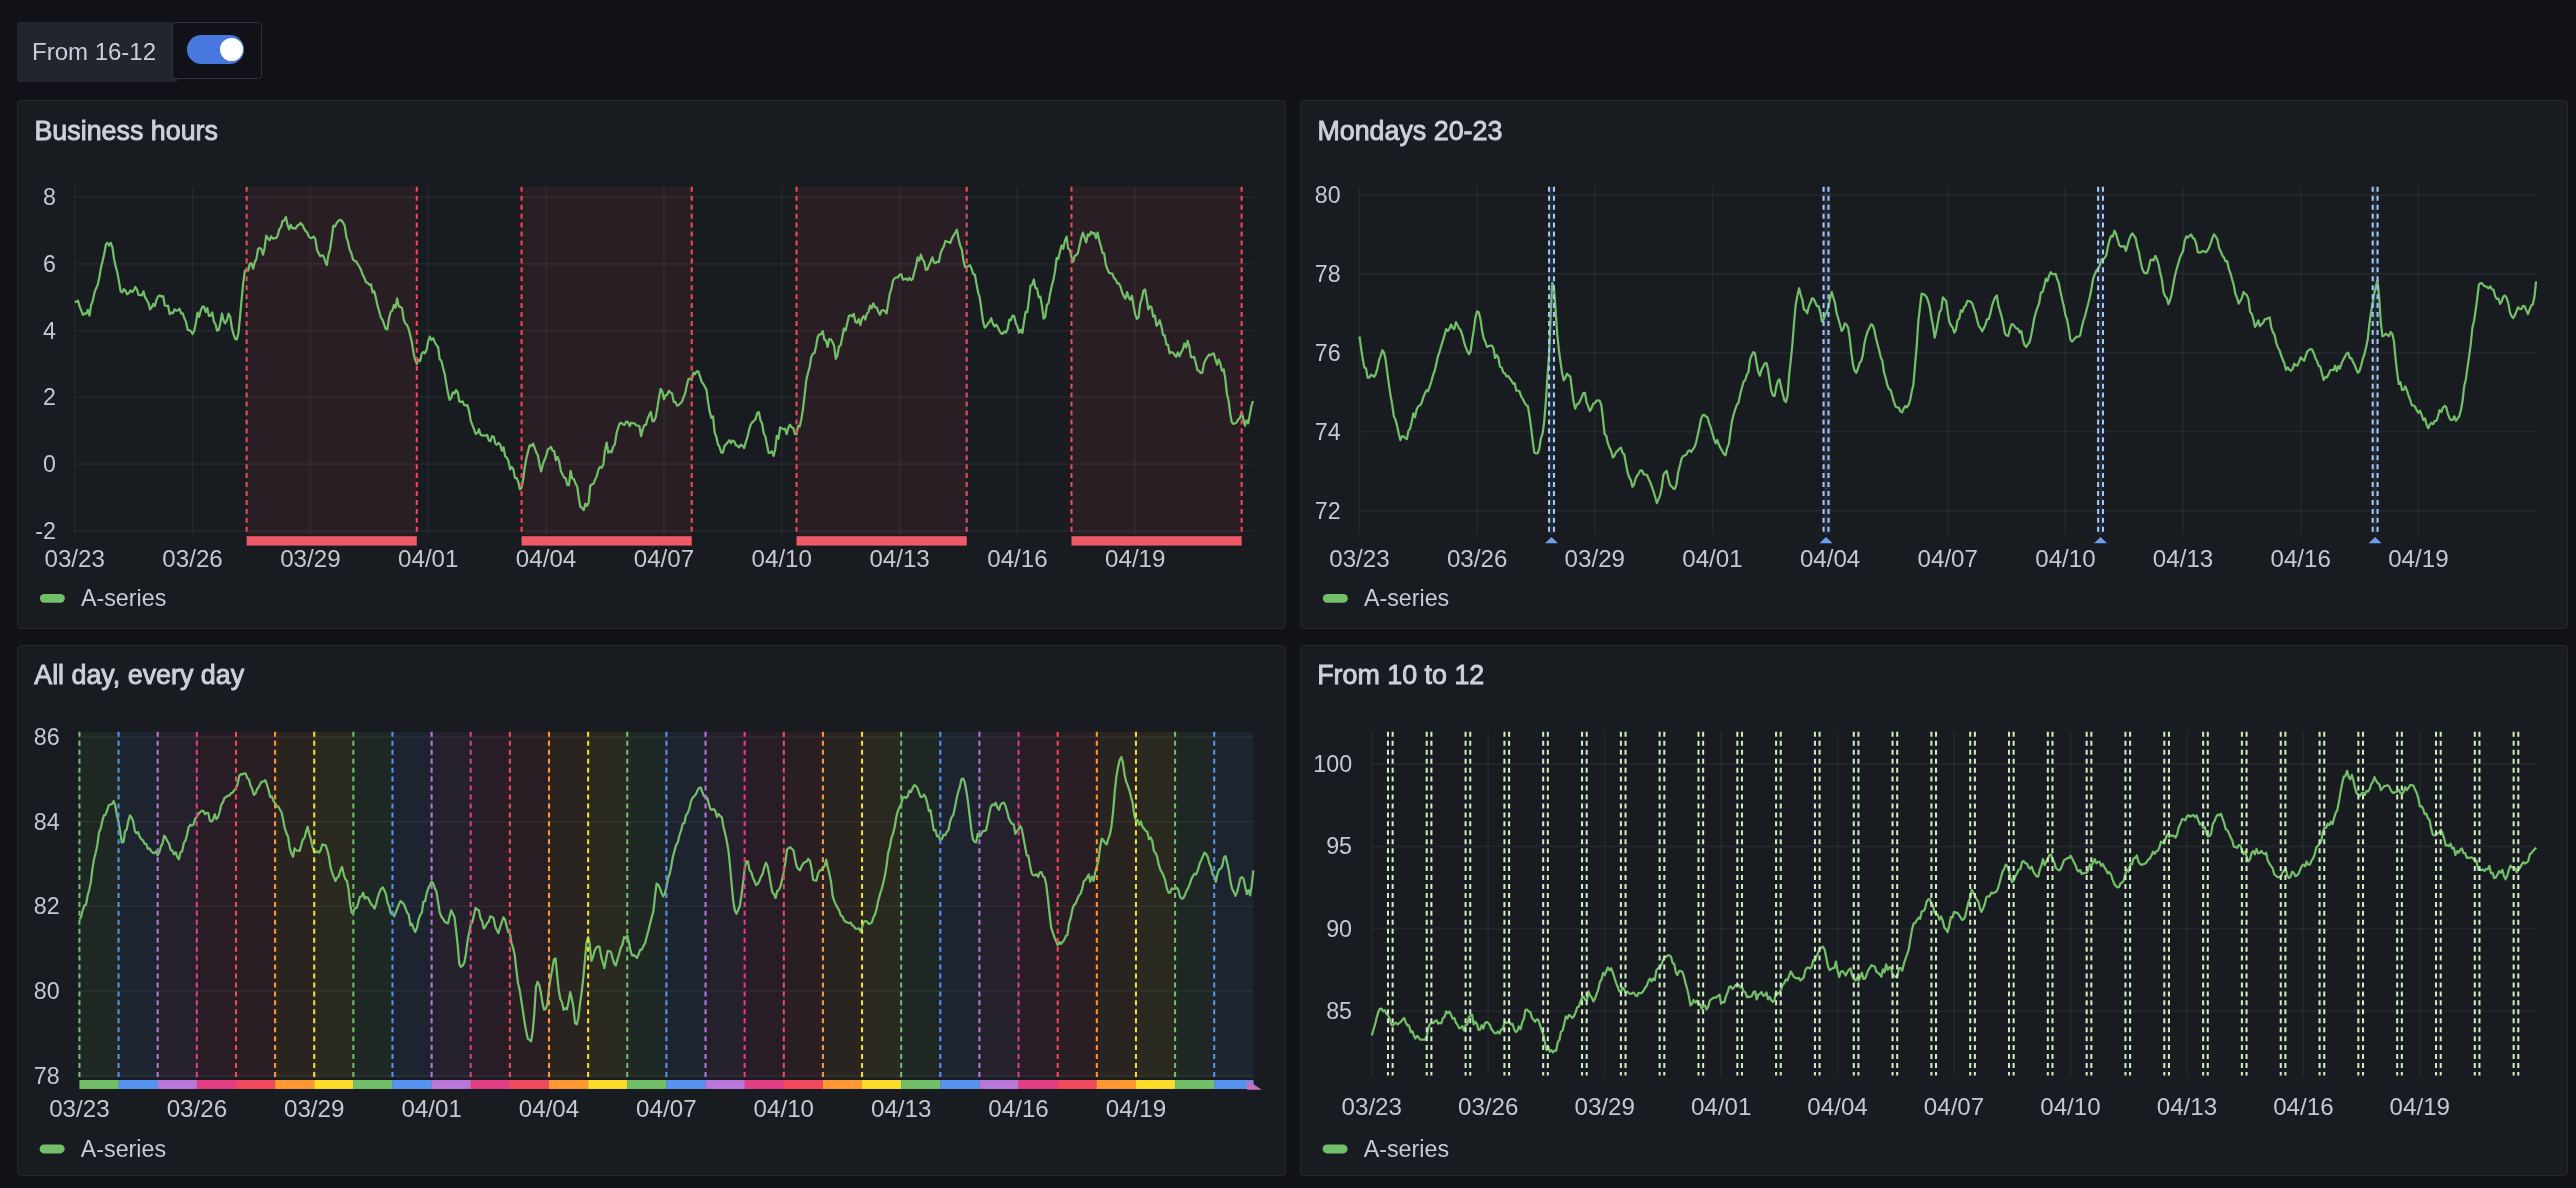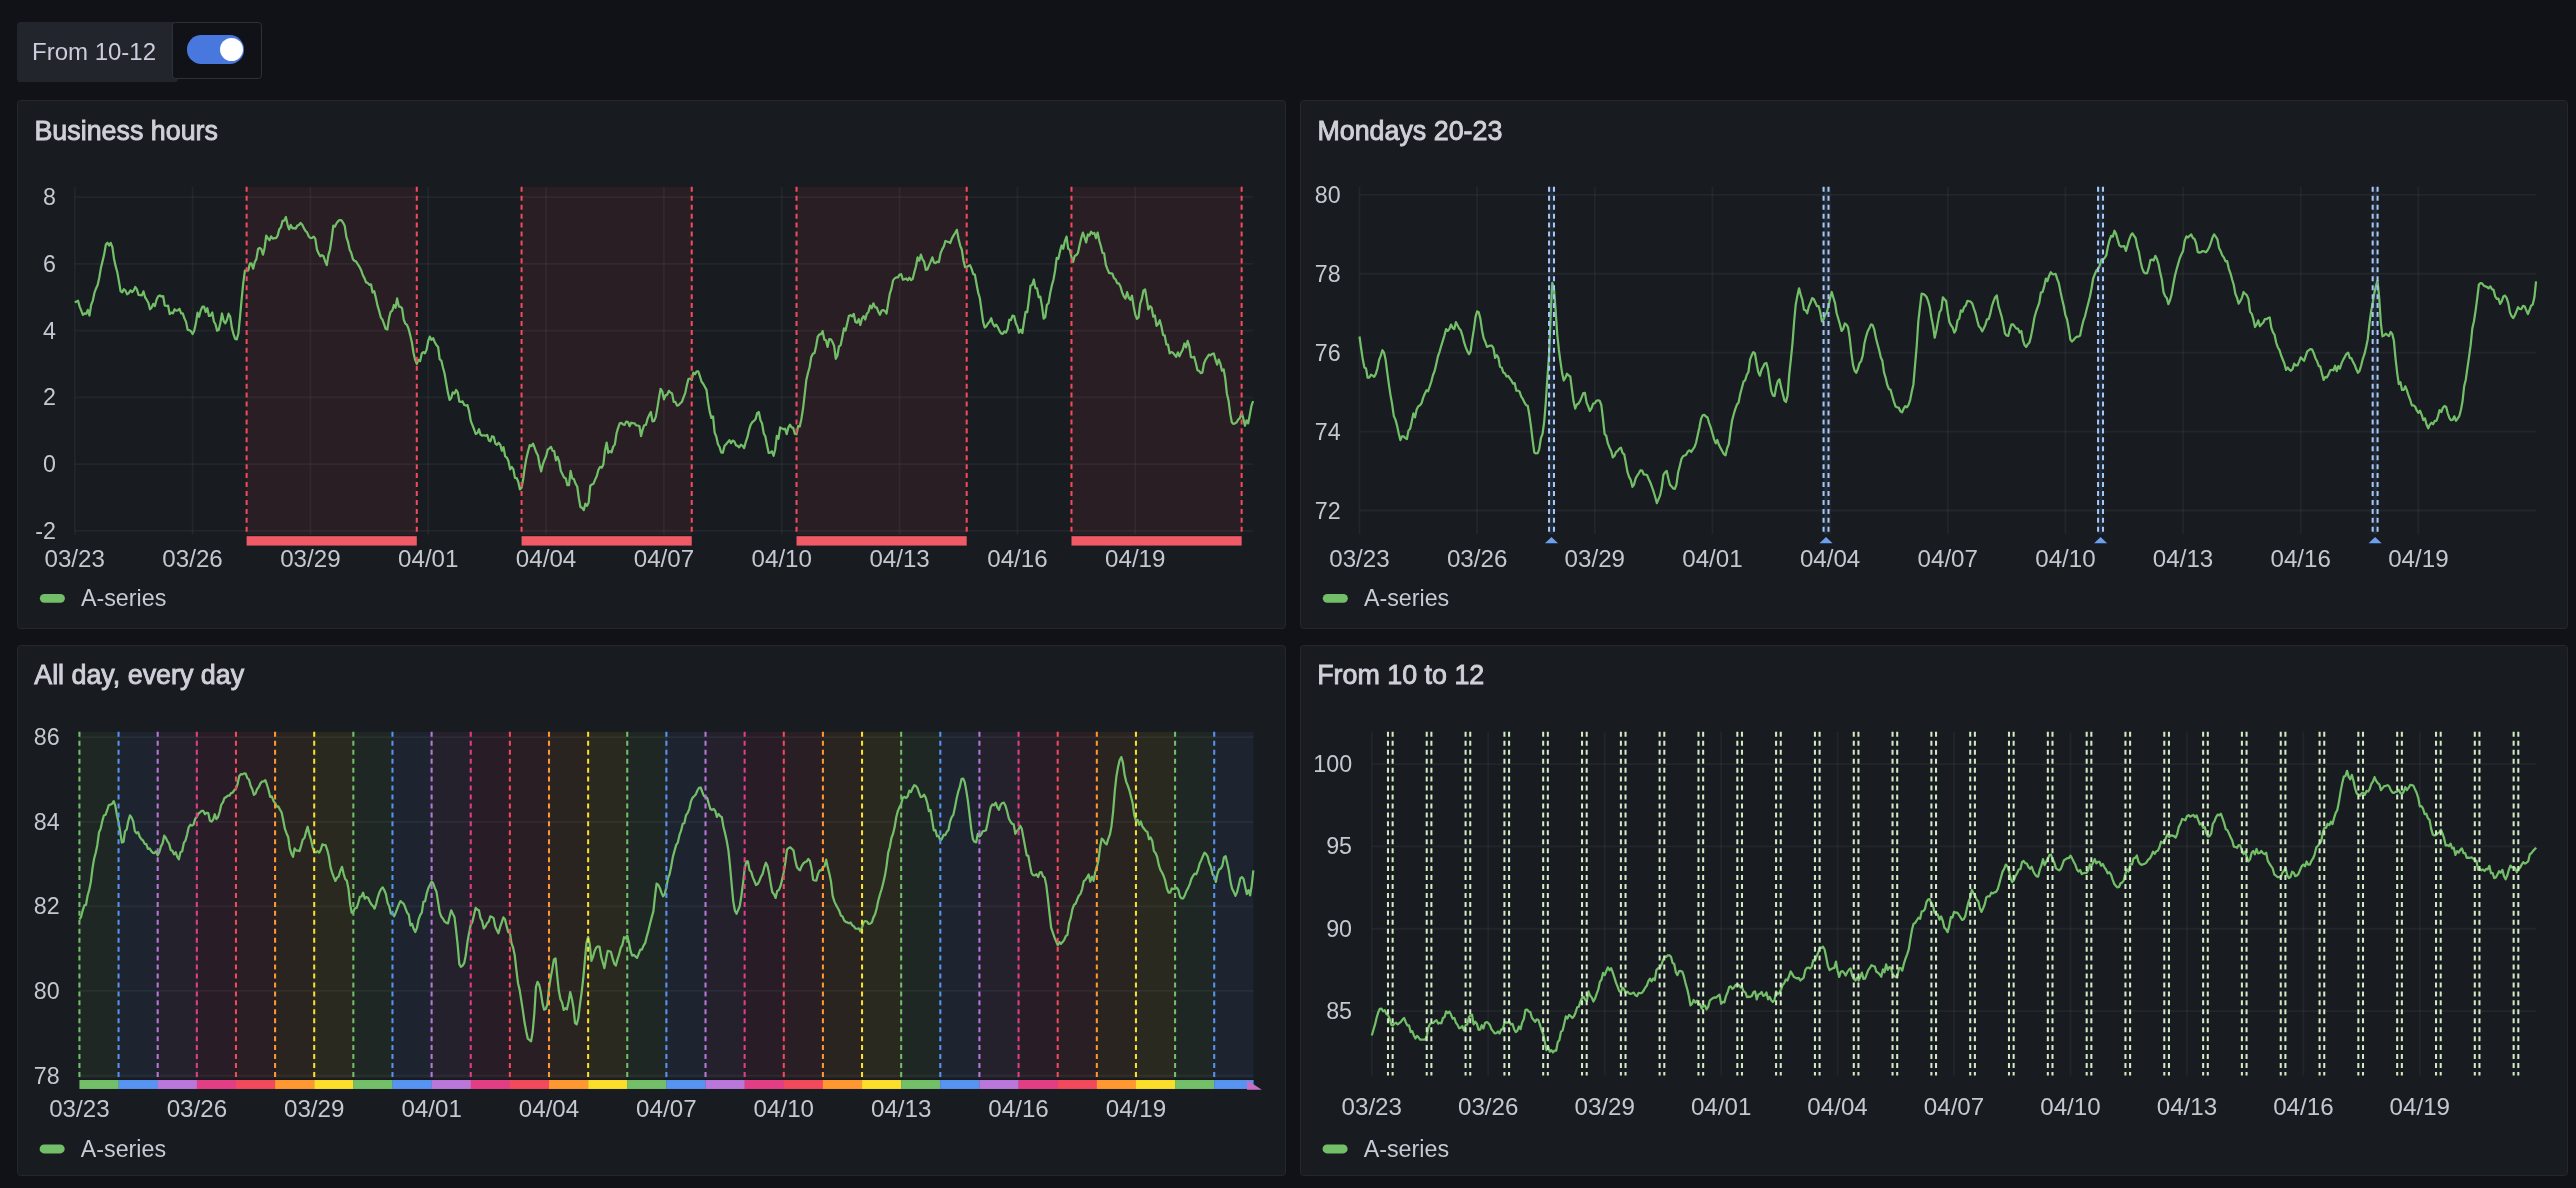--- a/index.html
+++ b/index.html
@@ -5,21 +5,21 @@
 .p1{left:17px;top:100px;width:1267px;height:527px}
 .p2{left:1300px;top:100px;width:1266px;height:527px}
 .p3{left:17px;top:645px;width:1267px;height:529px}
 .p4{left:1300px;top:645px;width:1266px;height:529px}
 
 .hlabel{position:absolute;left:17px;top:21.5px;width:146px;height:60px;background:#22252b;border-radius:3.6px;color:#ccccdc;font-size:24px;display:flex;align-items:center;padding-left:15px}
 .hswitch{position:absolute;left:172px;top:21.5px;width:88px;height:55px;background:#111217;border:1.8px solid #2e3138;border-radius:3.6px}
 .pill{position:absolute;left:14.3px;top:12.5px;width:57px;height:29px;border-radius:14.3px;background:#4878dd}
 .knob{position:absolute;right:0.9px;top:2.7px;width:23px;height:23px;border-radius:50%;background:#fff}
 </style></head><body>
-<div class="hlabel">From 10-12</div>
+<div class="hlabel">From 16-12</div>
 <div class="hswitch">
     <div class="pill">
       <div class="knob"></div>
     </div>
   </div>
 <div class="panel p1"></div>
 <div class="panel p2"></div>
 <div class="panel p3"></div>
 <div class="panel p4"></div>
 <svg style="position:absolute;left:17px;top:100px" width="1267" height="527" viewBox="0 0 1415 589">

